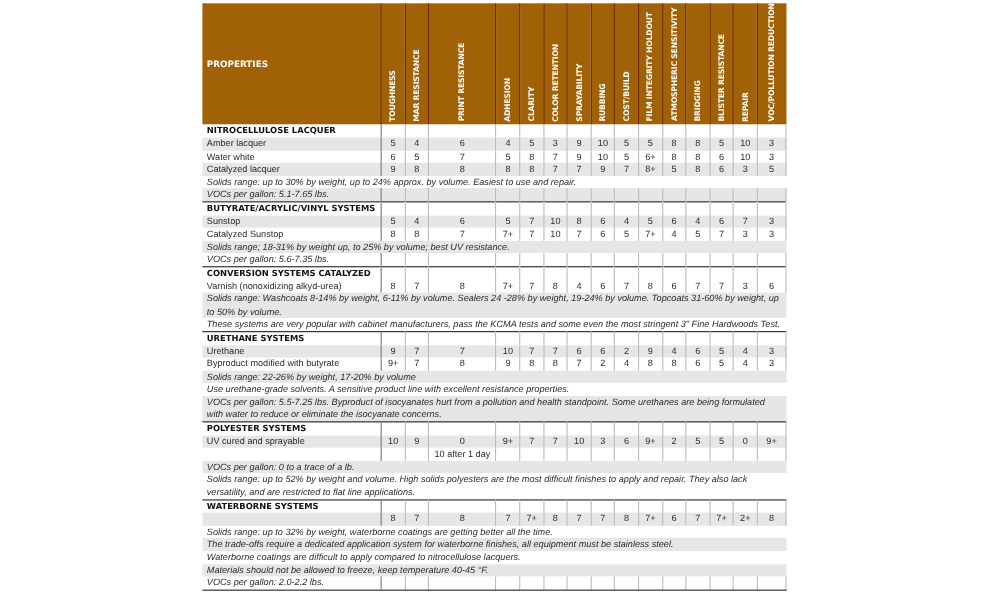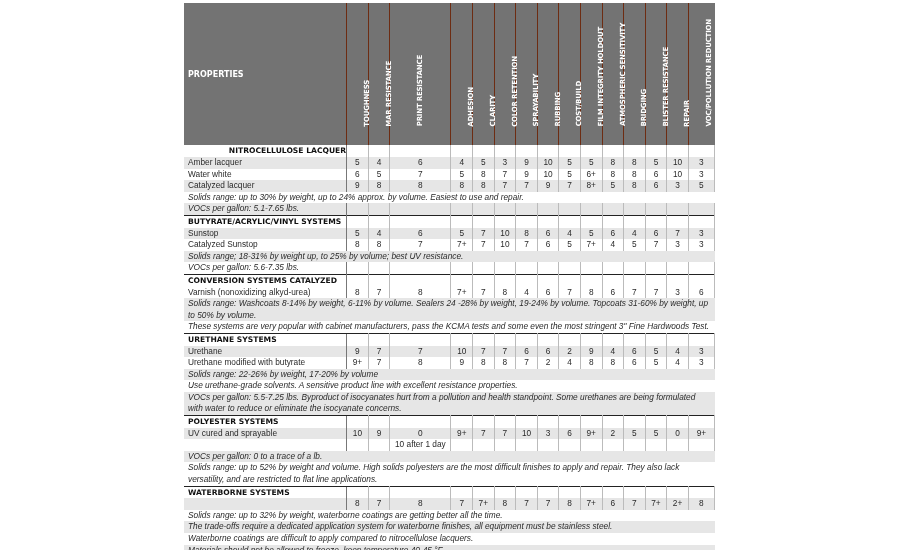--- a/index.html
+++ b/index.html
@@ -2,27 +2,27 @@
 <html><head>
 <meta charset="utf-8">
 <style>
   html,body{margin:0;padding:0;background:#fff;}
   body{width:900px;height:550px;position:relative;overflow:hidden;font-family:"Liberation Sans",sans-serif;}
   #tbl{position:absolute;left:184px;top:3px;width:531px;border-collapse:collapse;table-layout:fixed;font-size:8.3px;color:#2a2a2a;}
   #tbl col.lbl{width:162px}
   #tbl col.n{width:21.5px}
   #tbl col.w{width:61px}
   #tbl col.v{width:26px}
-  #tbl th{background:#737373;color:#fff;height:100px;padding:16px;vertical-align:bottom;border-left:1px solid #6d2c12;font-family:"DejaVu Sans",sans-serif;font-weight:bold;}
+  #tbl th{background:#a16207;color:#fff;height:100px;padding:0;vertical-align:bottom;border-left:1px solid #6d2c12;font-family:"DejaVu Sans",sans-serif;font-weight:bold;}
   #tbl th.lblh{text-align:left;vertical-align:middle;padding-left:4px;font-size:8px;border-left:none;}
   #tbl th .rot{display:block;writing-mode:vertical-rl;transform:rotate(180deg);font-size:7px;letter-spacing:-0.2px;white-space:nowrap;margin:0 auto 3px auto;}
   #tbl td{padding:0 0 0 4px;height:11.6px;line-height:11.6px;white-space:nowrap;}
   #tbl td.c{padding:0;text-align:center;border-left:1px solid #777;border-right:1px solid #bbb;}
   #tbl tr.sec td{font-weight:bold;font-family:"DejaVu Sans",sans-serif;font-size:7.6px;color:#111;border-top:1.5px solid #222;}
-  #tbl tr.first td{border-top:none;text-align:right;}
+  #tbl tr.first td{border-top:none;}
   #tbl tr.g td{background:#e6e6e6;}
   #tbl tr.wrap td.note{white-space:normal;line-height:11.6px;padding-right:4px;}
   #tbl tr.last td{border-bottom:1.5px solid #222;}
   .note{color:#2a2a2a;font-style:italic;}
 </style>
 </head>
 <body>
 
 <table id="tbl">
   <colgroup>
@@ -334,21 +334,21 @@
         <td class="c">6</td>
         <td class="c">2</td>
         <td class="c">9</td>
         <td class="c">4</td>
         <td class="c">6</td>
         <td class="c">5</td>
         <td class="c">4</td>
         <td class="c">3</td>
       </tr>
       <tr>
-        <td>Urethane modified with butyrate</td>
+        <td>Byproduct modified with butyrate</td>
         <td class="c">9+</td>
         <td class="c">7</td>
         <td class="c">8</td>
         <td class="c">9</td>
         <td class="c">8</td>
         <td class="c">8</td>
         <td class="c">7</td>
         <td class="c">2</td>
         <td class="c">4</td>
         <td class="c">8</td>

